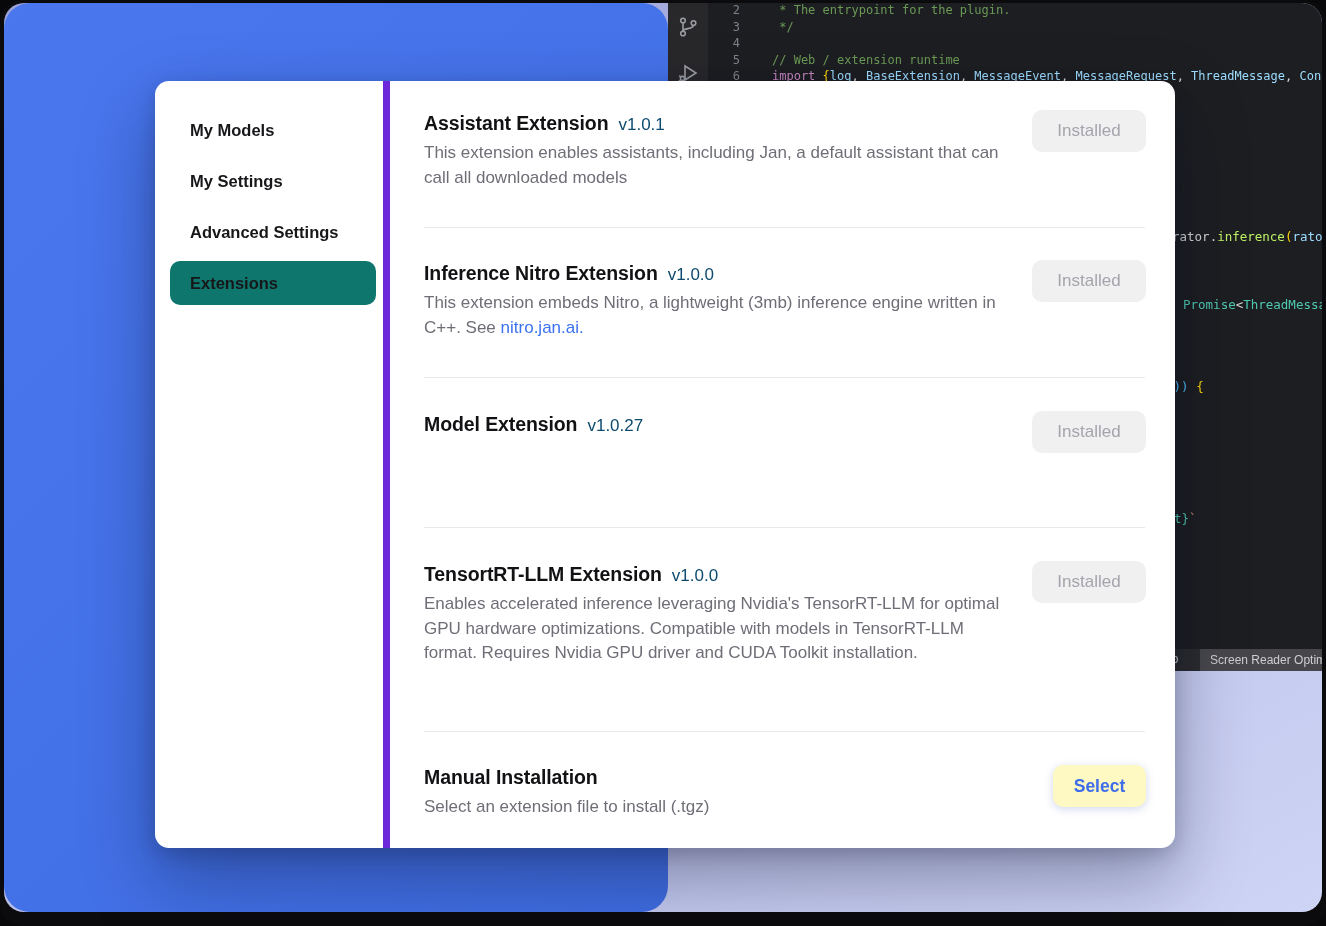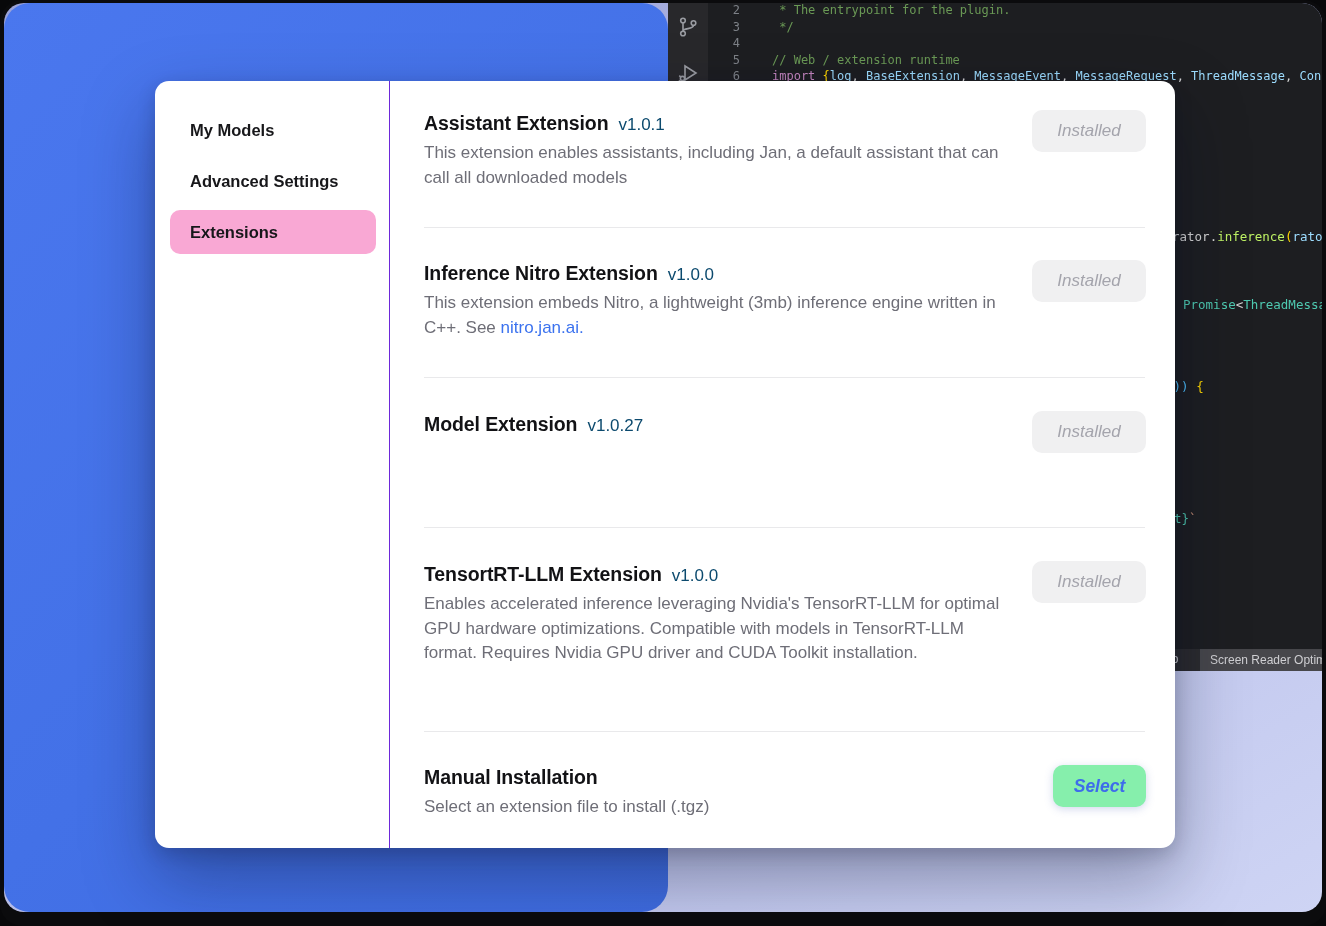--- a/index.html
+++ b/index.html
@@ -26,36 +26,36 @@
   .sb-left{position:absolute;left:497px;top:3px;}
   .sb-seg{position:absolute;left:532px;top:0;height:22px;line-height:22px;padding:0 10px;background:#47474b;white-space:nowrap;}
 
   
   .blue-window{position:absolute;left:0;top:0;width:664px;height:909px;border-radius:26px;
                background:linear-gradient(135deg,#4a77ee 0%,#4371e7 55%,#3f6ce0 100%);}
 
   
   .modal{position:absolute;left:155px;top:81px;width:1020px;height:767px;background:#ffffff;border-radius:14px;
          box-shadow:0 30px 70px rgba(10,15,40,.35), 0 6px 18px rgba(10,15,40,.18);}
-  .side{position:absolute;left:0;top:0;width:235px;height:100%;border-right:1px solid #6d28d9;
+  .side{position:absolute;left:0;top:0;width:235px;height:100%;border-right:7px solid #6d28d9;
         display:flex;flex-direction:column;padding-top:27px;gap:7px;}
   .side-item{margin-left:15px;width:206px;height:44px;border-radius:10px;display:flex;align-items:center;
              padding-left:20px;font-size:16.5px;font-weight:700;color:#17171a;cursor:pointer;}
-  .side-item.active{background:#f9a8d4;}
+  .side-item.active{background:#0f766e;}
 
   .content{position:absolute;left:269px;top:0;width:722px;height:100%;}
   .row{position:absolute;left:0;right:0;}
   .ext-title{font-size:19.5px;font-weight:700;color:#121215;letter-spacing:-0.1px;line-height:28px;}
   .ext-version{font-size:17px;font-weight:400;color:#0c4a6e;margin-left:10px;letter-spacing:0;}
   .ext-desc{width:588px;margin-top:4px;font-size:17px;line-height:24.5px;color:#6e6e77;}
   .ext-link{color:#3b72ef;}
   .divider{position:absolute;left:0;right:1px;height:1px;background:#e9e9eb;}
-  .btn{position:absolute;right:0;display:flex;align-items:center;justify-content:center;border-radius:10px;border:none;cursor:pointer;font-style:italic;}
+  .btn{position:absolute;right:0;display:flex;align-items:center;justify-content:center;border-radius:10px;border:none;cursor:pointer;}
   .btn-installed{top:1px;width:114px;height:42px;background:#f0f0f1;color:#a4a4ac;font-size:17px;font-weight:500;font-family:inherit;}
-  .btn-select{top:2px;width:93px;height:42px;background:#86efac;color:#3e6ceb;font-size:17.5px;font-weight:700;font-family:inherit;
+  .btn-select{top:2px;width:93px;height:42px;background:#fef9c3;color:#3e6ceb;font-size:17.5px;font-weight:700;font-family:inherit;
               box-shadow:0 2px 8px rgba(90,110,190,.28);}
 </style>
 </head>
 <body>
 
 <div class="screen">
   <div class="inner">
 
     <div class="editor">
       <div class="activity-bar">
@@ -95,20 +95,21 @@
       </div>
     </div>
 
     <div class="blue-window"></div>
   </div>
 
   <div class="modal">
 
     <div class="side">
       <div class="side-item">My Models</div>
+      <div class="side-item">My Settings</div>
       <div class="side-item">Advanced Settings</div>
       <div class="side-item active">Extensions</div>
     </div>
 
     <div class="content">
 
       <div class="row" style="top:28px">
         <div>
           <span class="ext-title">Assistant Extension</span><span class="ext-version">v1.0.1</span>
         </div>

